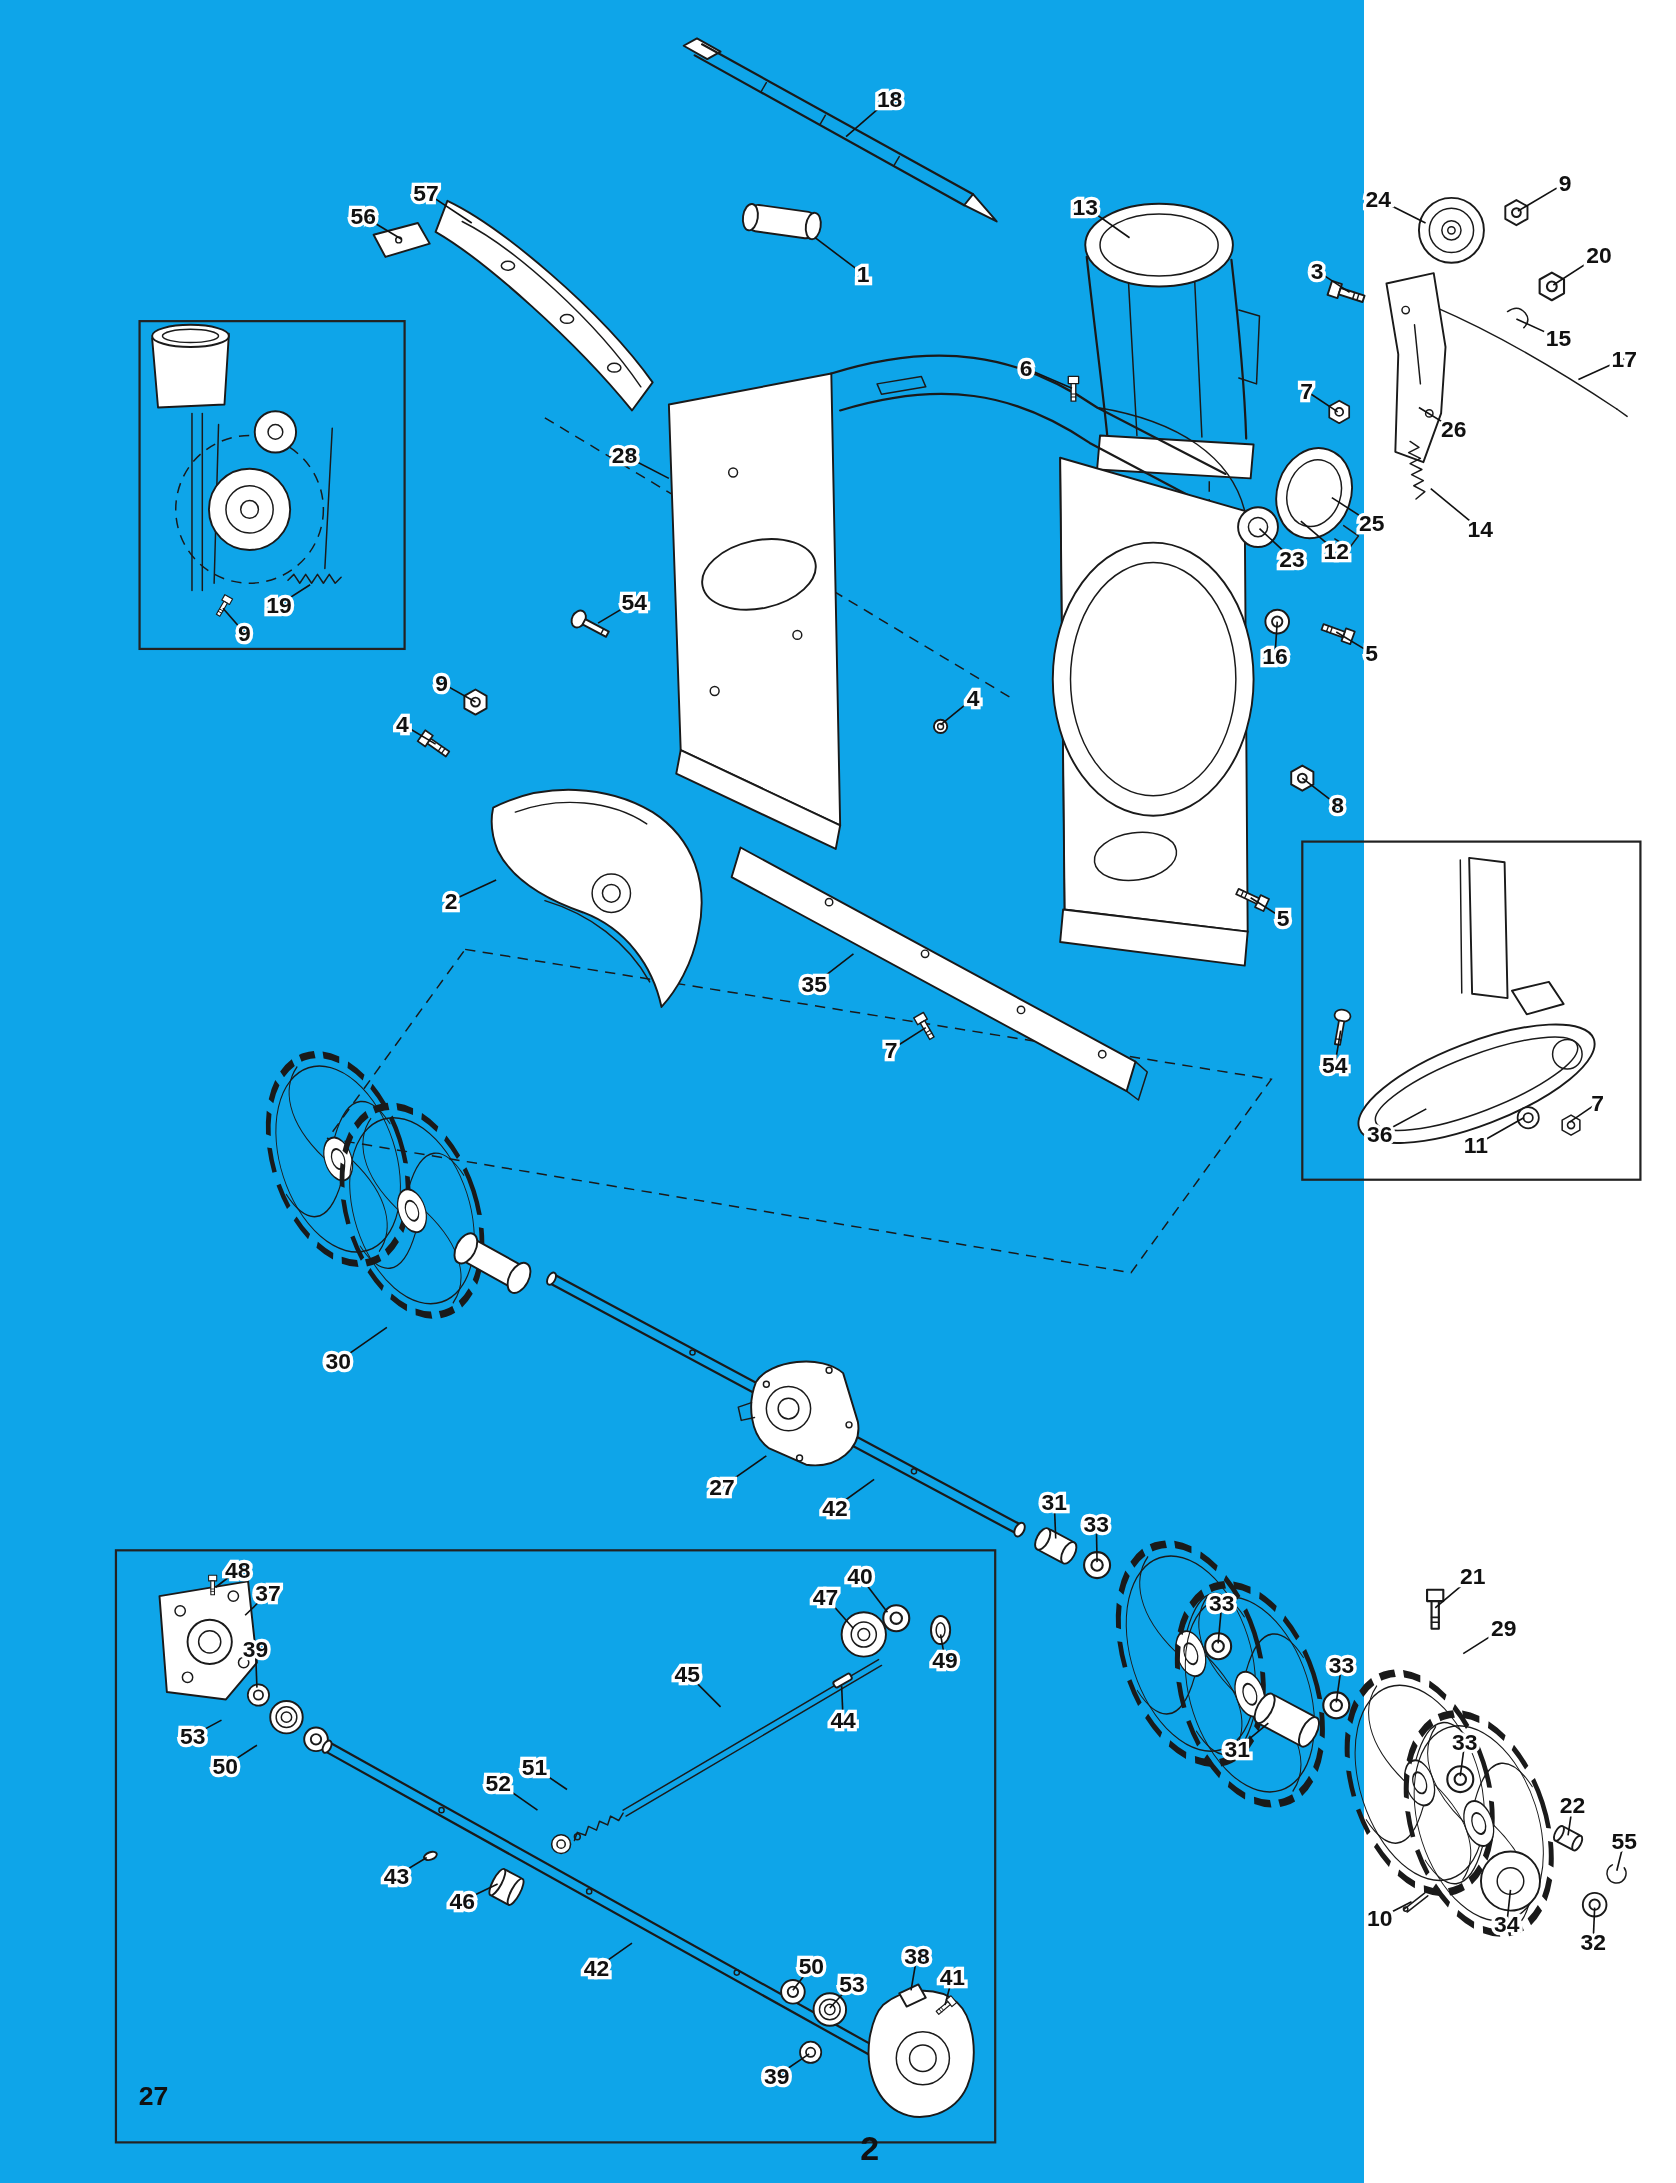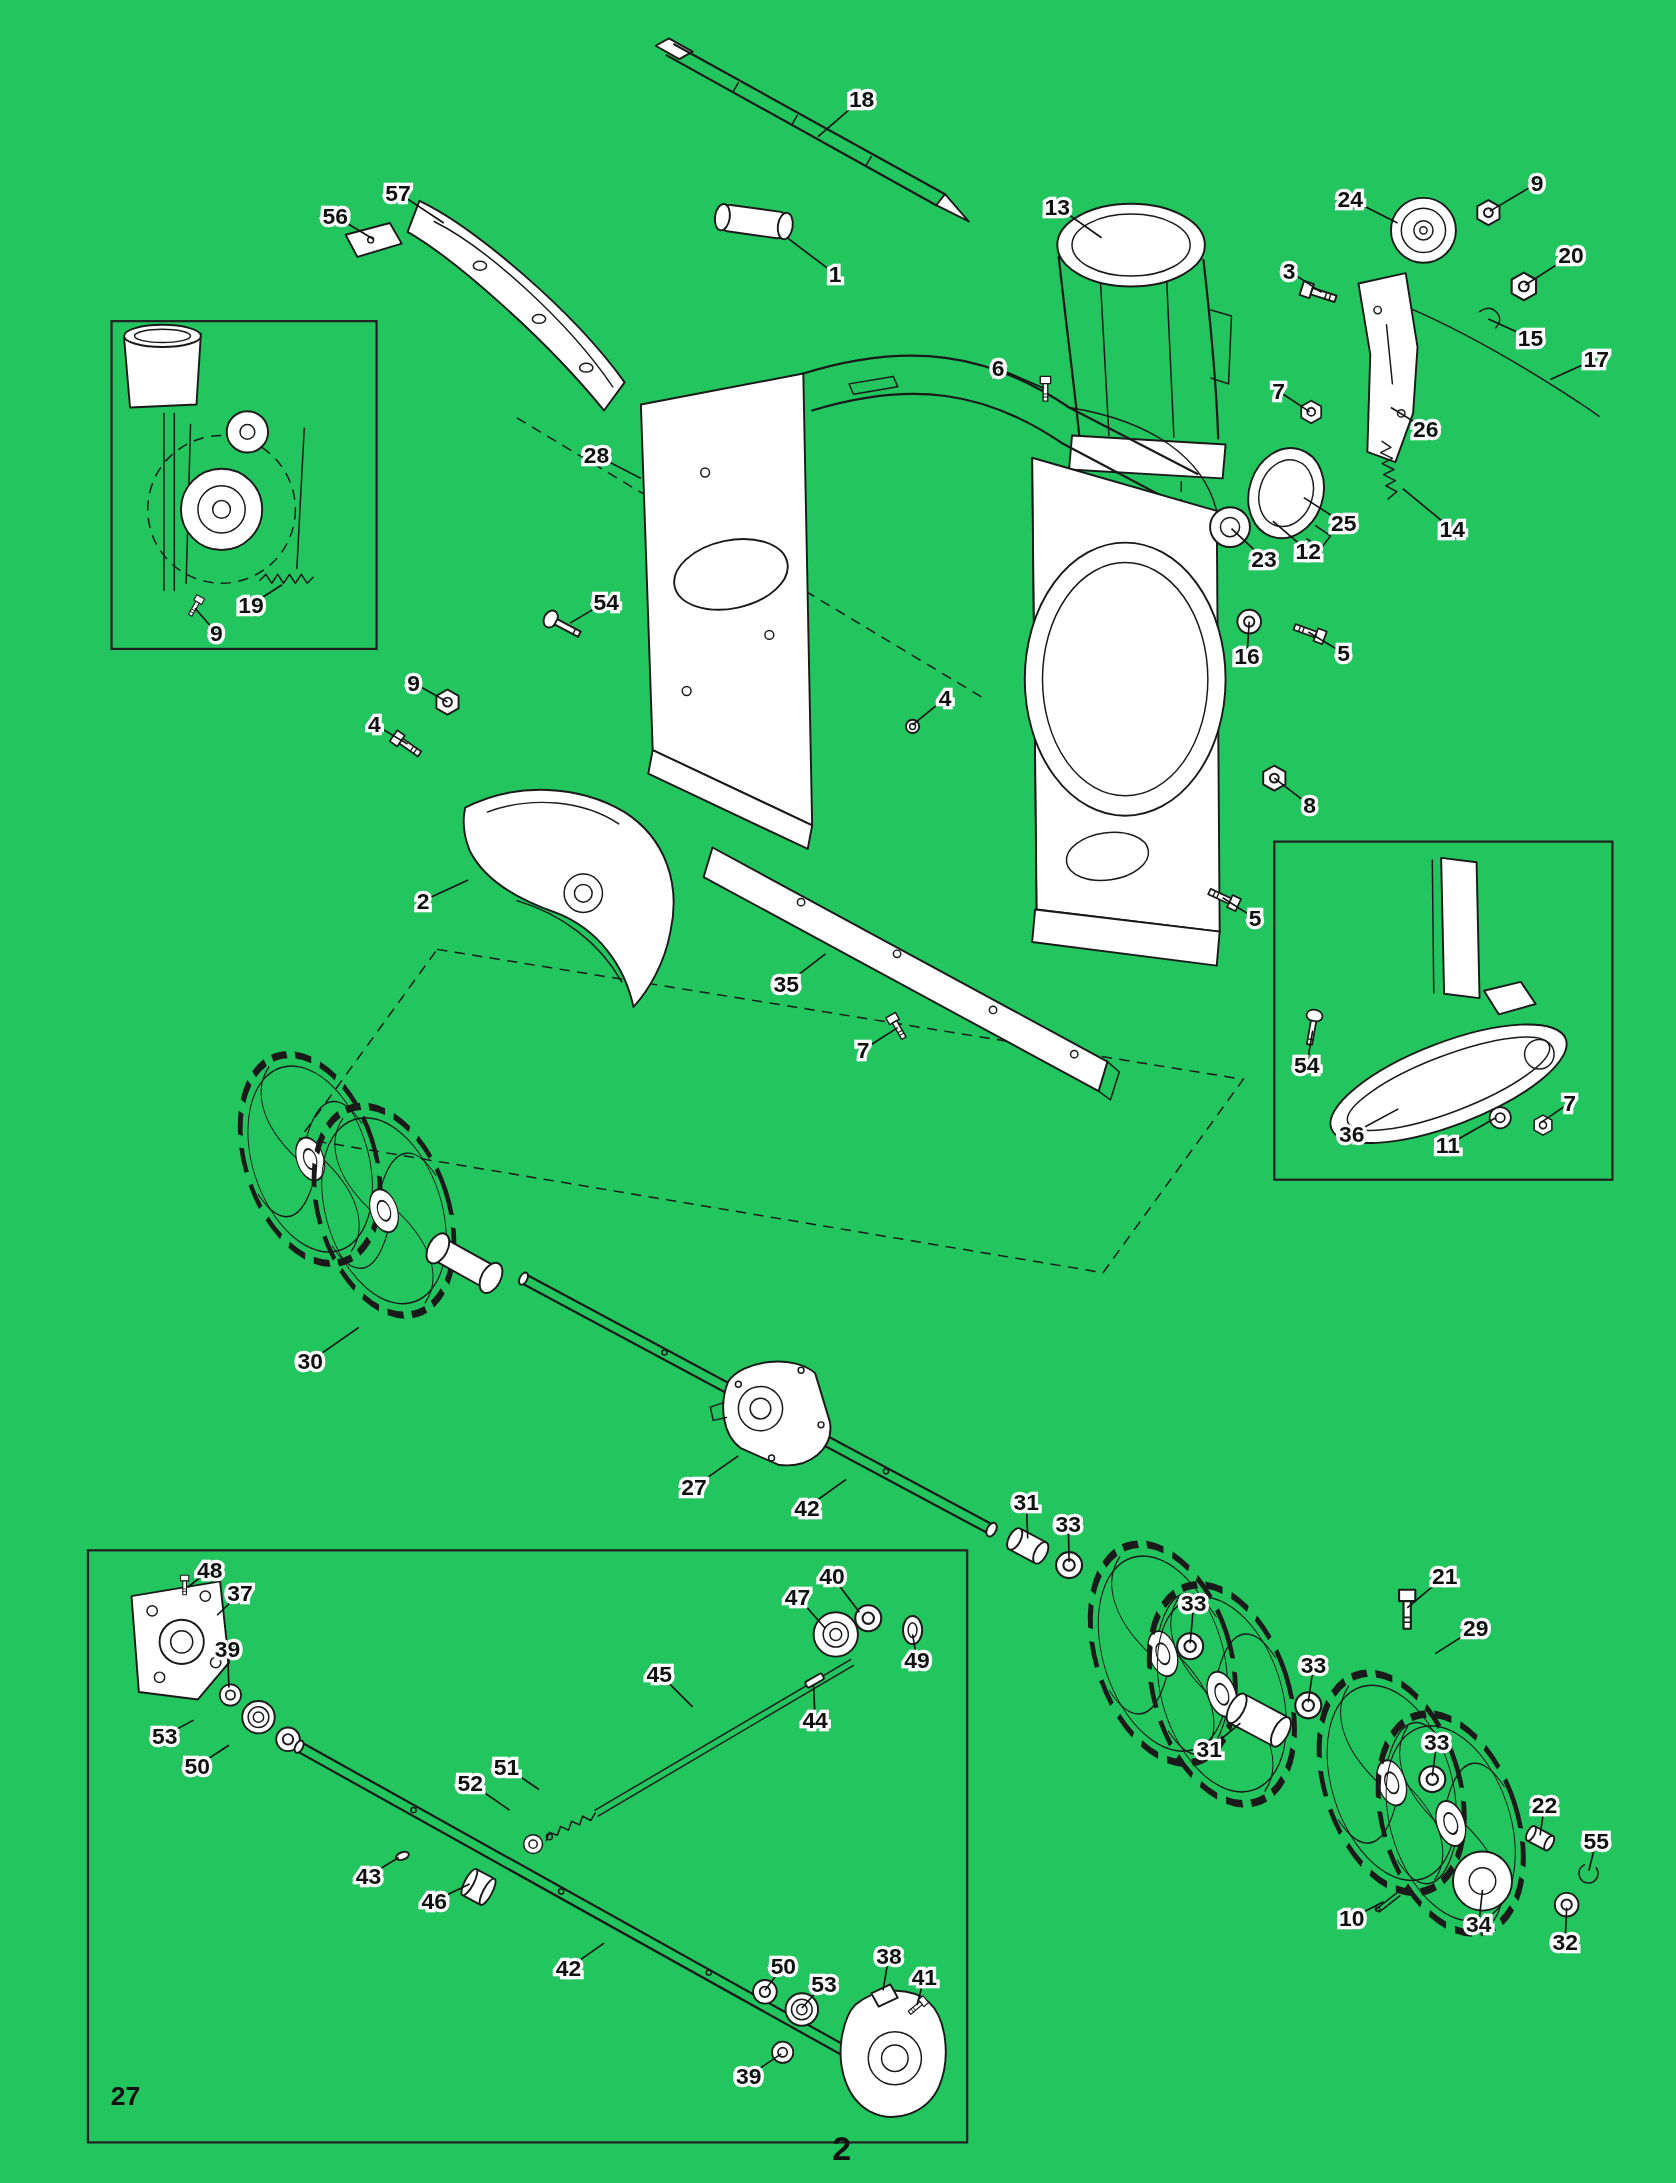--- a/index.html
+++ b/index.html
@@ -1,18 +1,18 @@
 <!DOCTYPE html>
 <html style="font-size:11.8px"><head>
 <meta charset="utf-8">
 <title>Parts Diagram Page</title>
 <style>
   html,body{margin:0;padding:0;background:#ffffff;}
   body{font-family:"Liberation Sans",sans-serif;}
-  #page{width:1676px;height:2183px;position:relative;background:#22c55e;}
+  #page{width:1336px;height:2183px;position:relative;background:#0ea5e9;padding-left:28px;}
   svg{display:block;}
   .ln{fill:none;stroke:#1a1a1a;stroke-width:3;stroke-linecap:round;stroke-linejoin:round;}
   .ln2{fill:none;stroke:#1a1a1a;stroke-width:2;stroke-linecap:round;stroke-linejoin:round;}
   .fw{fill:#ffffff;stroke:#1a1a1a;stroke-width:2.6;stroke-linejoin:round;}
   .dash{fill:none;stroke:#1a1a1a;stroke-width:2;stroke-dasharray:14 10;}
   .rk{fill:none;stroke:#1a1a1a;stroke-width:10;stroke-dasharray:34 18;}
   .inset{fill:none;stroke:#222222;stroke-width:3;}
   .leader{stroke:#111111;stroke-width:2.2;}
   text.callout{font-family:"Liberation Sans",sans-serif;font-weight:700;font-size:31px;fill:#111111;
     paint-order:stroke;stroke:#ffffff;stroke-width:9px;text-anchor:middle;dominant-baseline:central;}

